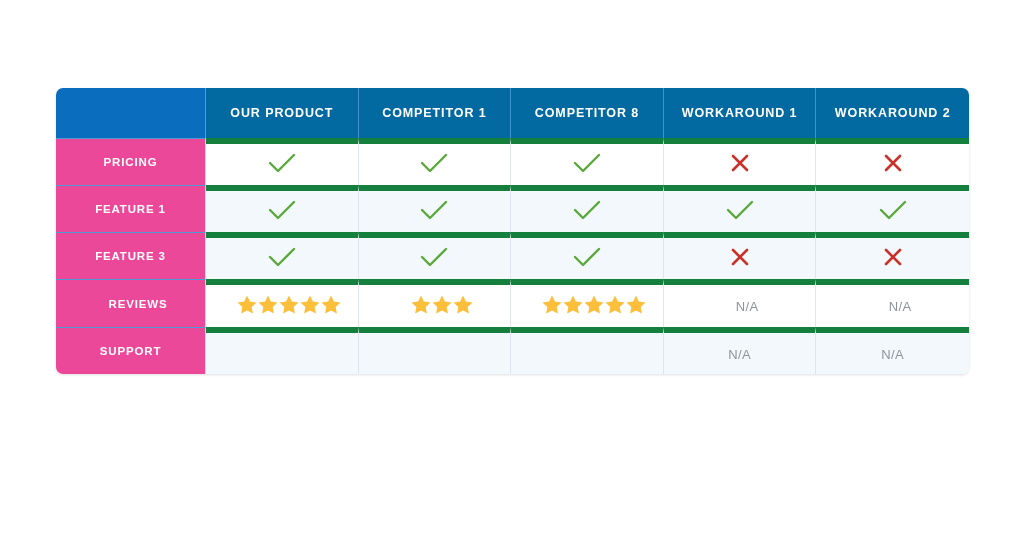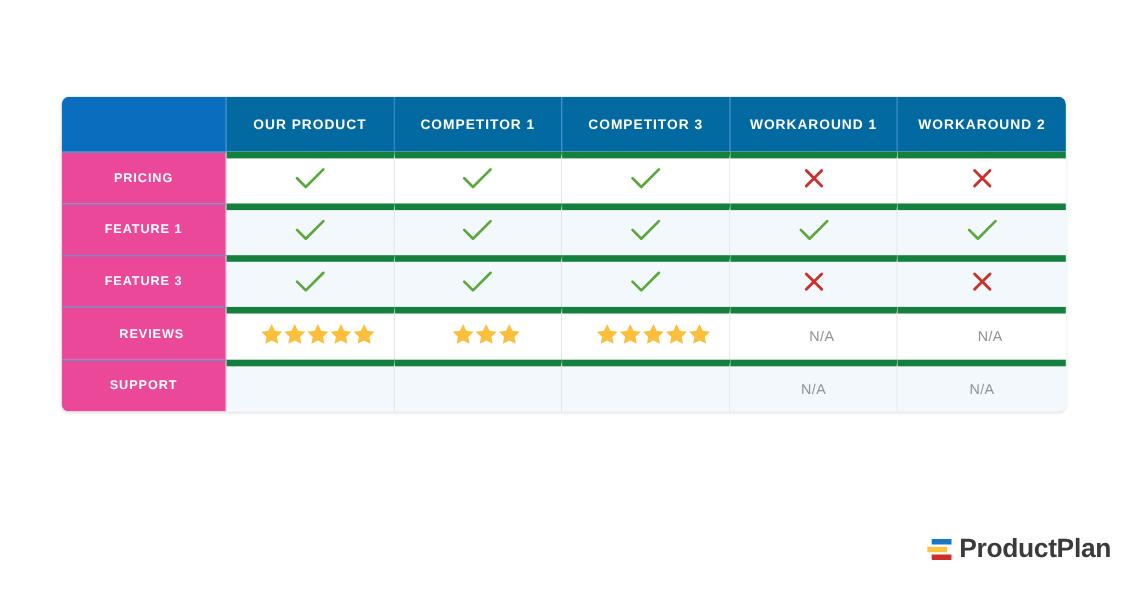--- a/index.html
+++ b/index.html
@@ -166,21 +166,21 @@
         <col class="data-col">
         <col class="data-col">
       <col class="data-col">
         <col class="data-col">
     </colgroup>
     <thead>
       <tr>
         <th class="corner"></th>
         <th>OUR PRODUCT</th>
         <th>COMPETITOR 1</th>
-        <th>COMPETITOR 3</th>
+        <th>COMPETITOR 8</th>
         <th>WORKAROUND 1</th>
         <th>WORKAROUND 2</th>
       </tr>
     </thead>
     <tbody id="matrix-body">
         <tr>
           <th class="row-label">PRICING</th>
           <td><span class="icon-wrap check-icon">
               <svg width="28" height="22" viewBox="0 0 28 22" aria-hidden="true">
                 <path d="M2 11 L10 19 L26 3" fill="none" stroke="#5aa83c" stroke-width="2.4" stroke-linecap="round" stroke-linejoin="round"></path>
@@ -349,22 +349,14 @@
           </td>
           <td>
             <span class="empty-cell"></span>
           </td>
           <td><span class="na-text">N/A</span></td>
           <td><span class="na-text">N/A</span></td>
         </tr>
       </tbody>
   </table>
 
-  <div class="logo">
-    <div class="logo-mark">
-      <span class="logo-bar blue"></span>
-      <span class="logo-bar yellow"></span>
-      <span class="logo-bar red"></span>
-    </div>
-    <span class="logo-text">ProductPlan</span>
-  </div>
 
 </div>
 
 </body></html>

